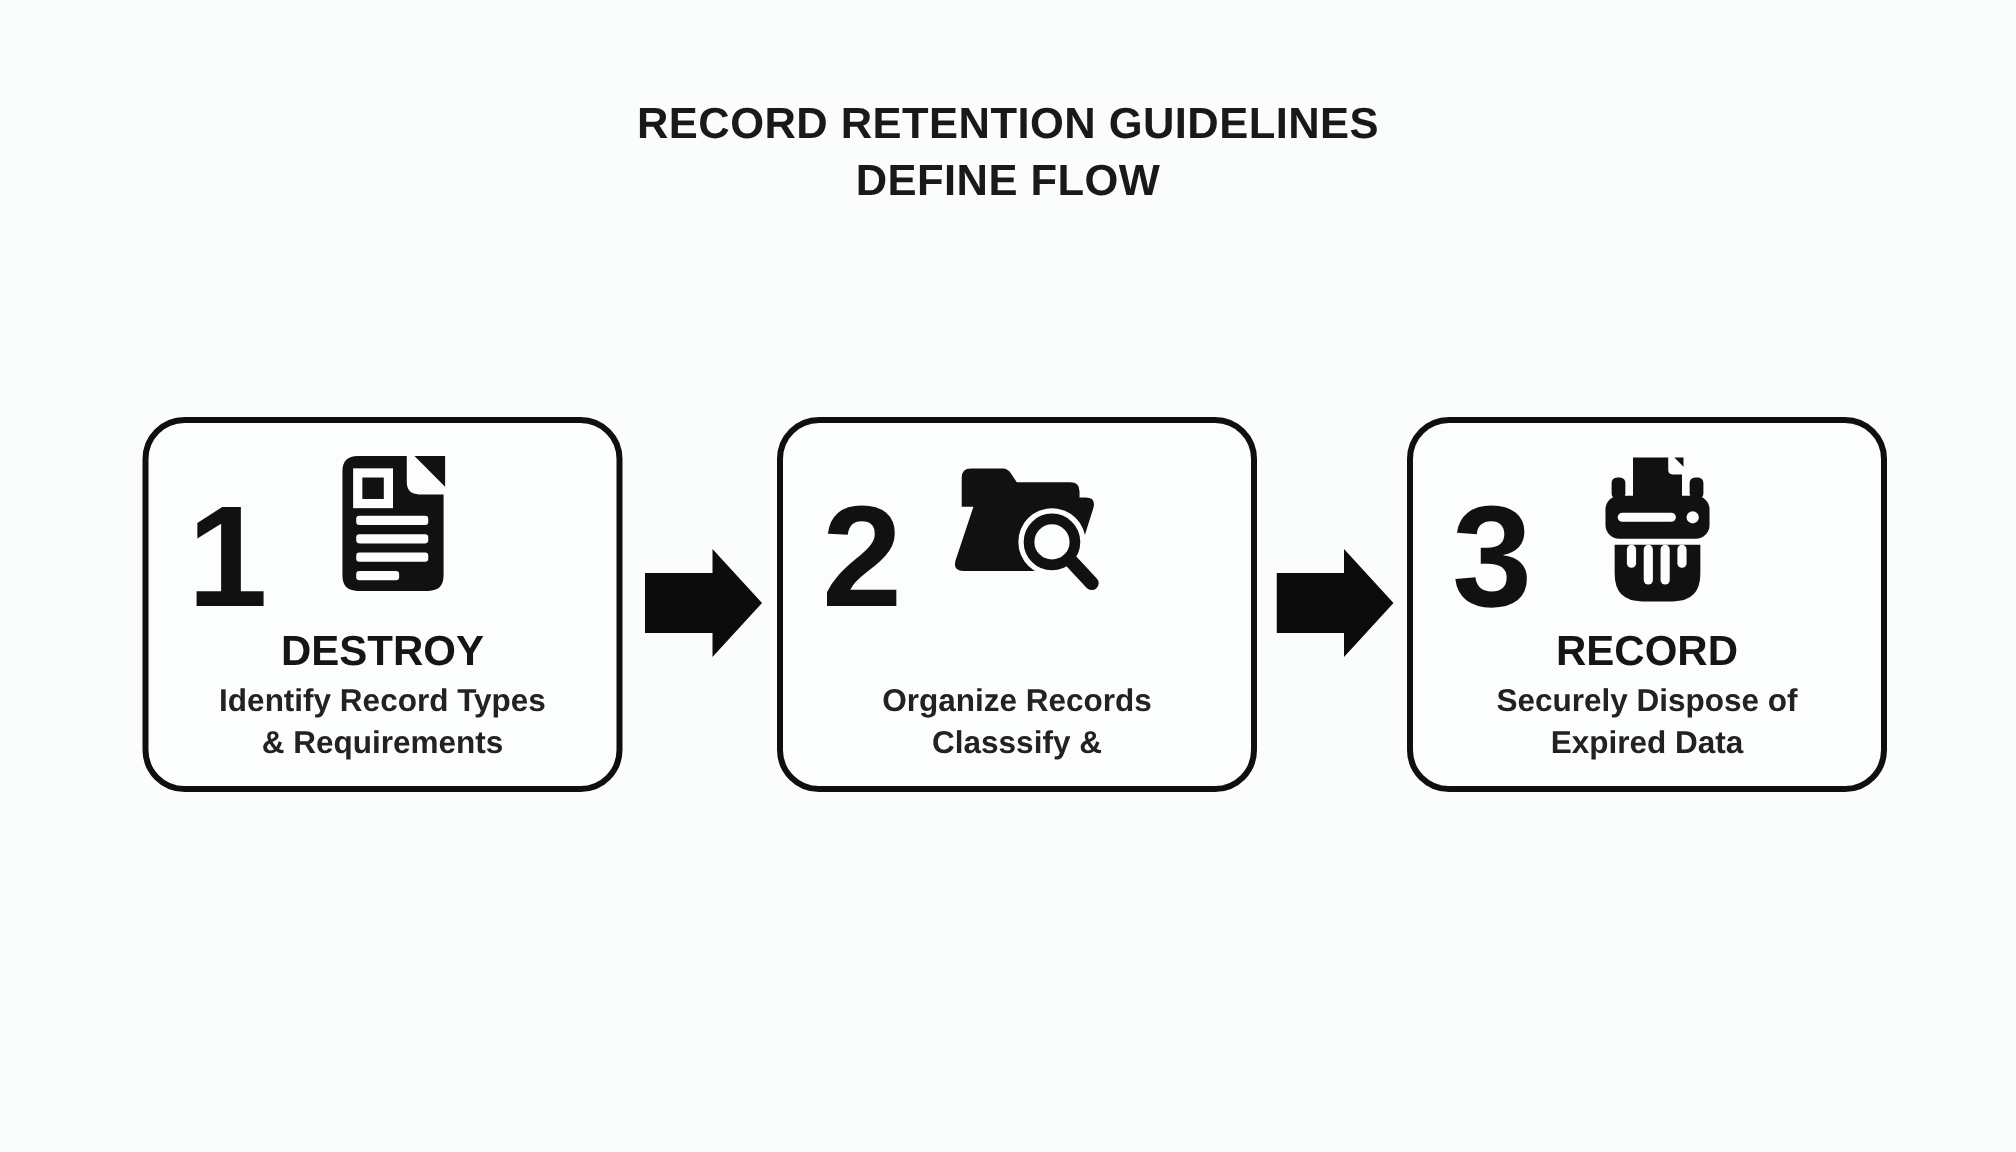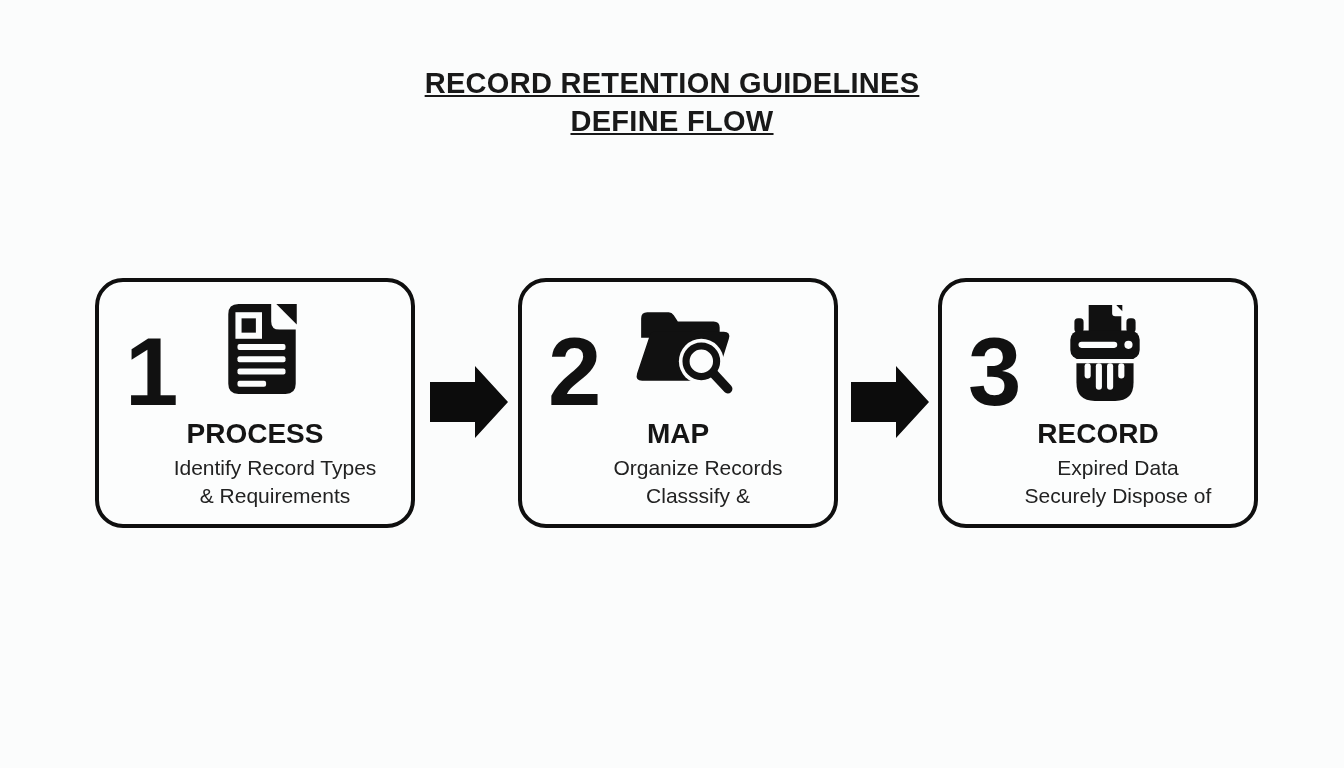--- a/index.html
+++ b/index.html
@@ -19,21 +19,20 @@
     position: absolute;
     top: 64px;
     left: 0;
     width: 100%;
     text-align: center;
     font-size: 29px;
     line-height: 38px;
     font-weight: 700;
     color: #191919;
     letter-spacing: 0.3px;
-    text-decoration: underline;
   }
   .step-box {
     position: absolute;
     top: 278px;
     width: 320px;
     height: 250px;
     border: 4px solid #0f0f0f;
     border-radius: 28px;
     background: #fcfdfd;
     box-sizing: border-box;
@@ -70,23 +69,22 @@
     color: #151515;
   }
   .step-desc {
     position: absolute;
     top: 172px;
     left: 0;
     width: 100%;
     text-align: center;
     font-size: 21px;
     line-height: 28px;
-    font-weight: 400;
+    font-weight: 700;
     color: #222;
-    padding-left: 20px;
   }
   .flow-arrow {
     position: absolute;
     top: 366px;
   }
   .flow-arrow.a1 { left: 430px; }
   .flow-arrow.a2 { left: 851px; }
 </style>
 </head>
 <body>
@@ -104,21 +102,21 @@
       <svg width="74" height="94" viewBox="0 0 72 92" aria-hidden="true">
         <path fill="#111" d="M13,2 H45 V19 Q45,27 53,27 H69 V80 Q69,90 59,90 H13 Q3,90 3,80 V12 Q3,2 13,2 Z"></path>
         <path fill="#111" d="M50,2 L70,22 L70,2 Z"></path>
         <rect x="13" y="13" width="20" height="20" fill="none" stroke="#fcfdfd" stroke-width="6"></rect>
         <rect x="12" y="41" width="47" height="6" rx="2" fill="#fcfdfd"></rect>
         <rect x="12" y="53" width="47" height="6" rx="2" fill="#fcfdfd"></rect>
         <rect x="12" y="65" width="47" height="6" rx="2" fill="#fcfdfd"></rect>
         <rect x="12" y="77" width="28" height="6" rx="2" fill="#fcfdfd"></rect>
       </svg>
     </div>
-    <div class="step-heading">PROCESS</div>
+    <div class="step-heading">DESTROY</div>
     <div class="step-desc">
       <div>Identify Record Types</div>
       <div>&amp; Requirements</div>
     </div>
   </div>
 
   <div class="flow-arrow a1">
     <svg width="78" height="72" viewBox="0 0 78 72" aria-hidden="true">
       <polygon fill="#0c0c0c" points="0,16 45,16 45,0 78,36 45,72 45,56 0,56"></polygon>
     </svg>
@@ -129,21 +127,20 @@
     <div class="step-icon">
       <svg width="102" height="92" viewBox="0 0 100 88" aria-hidden="true">
         <path fill="#111" d="M7,70 V15 Q7,9 13,9 H34 Q37,9 39,12 L43,18 H78 Q84,18 84,24 V34 H7 Z"></path>
         <path fill="#111" d="M20,28 H88 Q95,28 93,35 L82,70 Q80,76 73,76 H8 Q1,76 3,69 L15,33 Q16,28 20,28 Z"></path>
         <circle cx="66" cy="57" r="22" fill="#fcfdfd"></circle>
         <line x1="78" y1="69" x2="94" y2="86" stroke="#fcfdfd" stroke-width="17" stroke-linecap="round"></line>
         <circle cx="66" cy="57" r="15" fill="#fcfdfd" stroke="#111" stroke-width="7"></circle>
         <line x1="78" y1="69" x2="92" y2="84" stroke="#111" stroke-width="9" stroke-linecap="round"></line>
       </svg>
     </div>
-    <div class="step-heading">MAP</div>
     <div class="step-desc">
       <div>Organize Records</div>
       <div>Classsify &amp;</div>
     </div>
   </div>
 
   <div class="flow-arrow a2">
     <svg width="78" height="72" viewBox="0 0 78 72" aria-hidden="true">
       <polygon fill="#0c0c0c" points="0,16 45,16 45,0 78,36 45,72 45,56 0,56"></polygon>
     </svg>
@@ -162,18 +159,18 @@
         <circle cx="59" cy="42" r="4" fill="#fcfdfd"></circle>
         <path fill="#111" d="M8,60 H64 V79 Q64,97 46,97 H26 Q8,97 8,79 Z"></path>
         <rect x="16" y="60" width="6" height="15" rx="3" fill="#fcfdfd"></rect>
         <rect x="27" y="60" width="6" height="26" rx="3" fill="#fcfdfd"></rect>
         <rect x="38" y="60" width="6" height="26" rx="3" fill="#fcfdfd"></rect>
         <rect x="49" y="60" width="6" height="15" rx="3" fill="#fcfdfd"></rect>
       </svg>
     </div>
     <div class="step-heading">RECORD</div>
     <div class="step-desc">
+      <div>Securely Dispose of</div>
       <div>Expired Data</div>
-      <div>Securely Dispose of</div>
     </div>
   </div>
 
 </div>
 
 </body></html>

